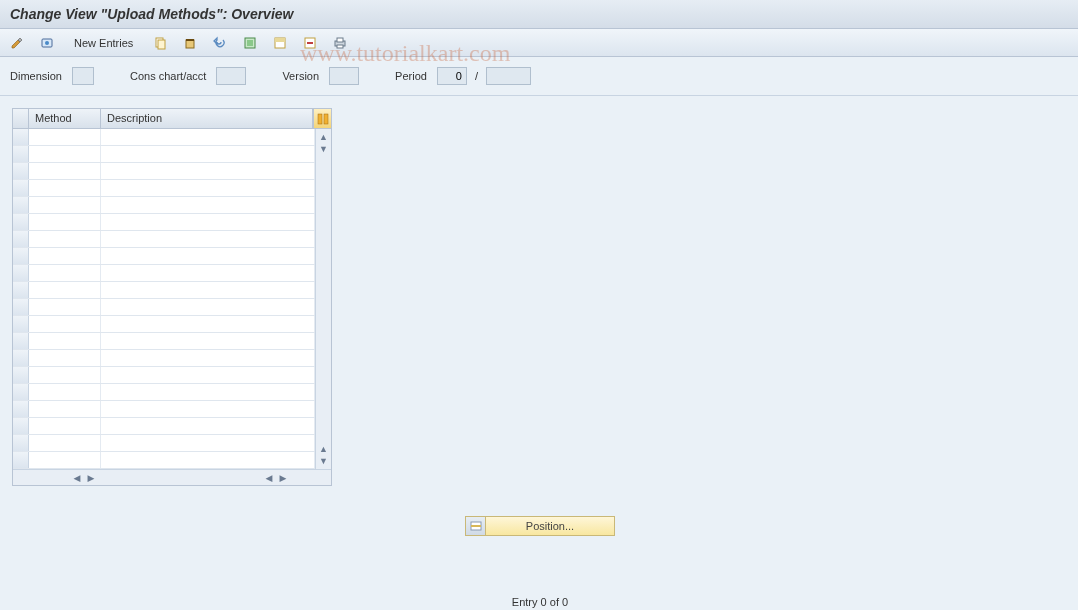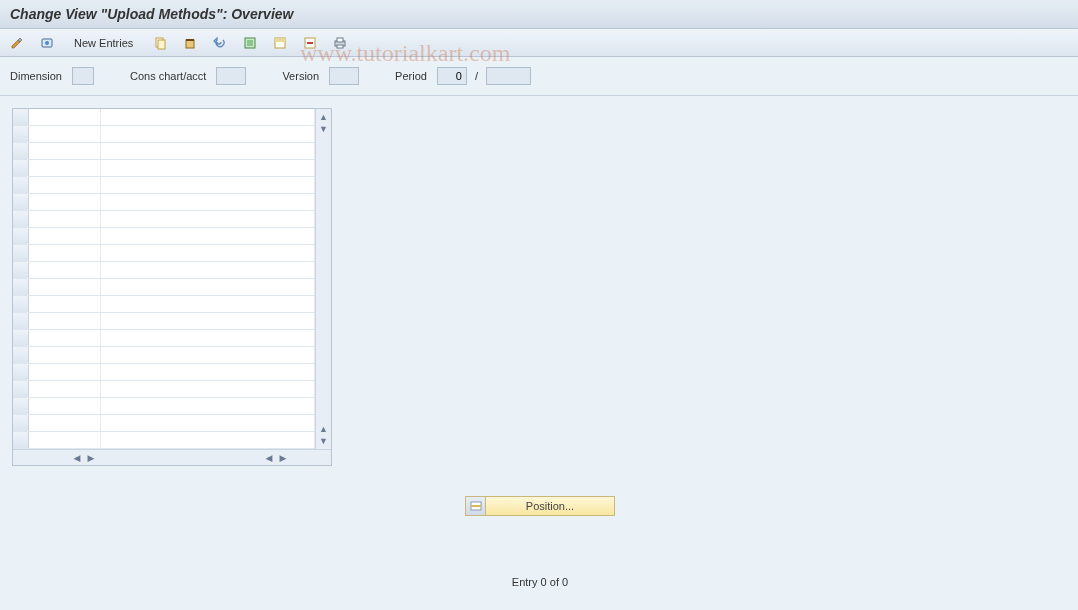--- a/index.html
+++ b/index.html
@@ -276,20 +276,31 @@
   <input class="filter-input fi-md" value="" style="">
   <span class="gap"></span>
   <span class="filter-label">Period</span>
   <input class="filter-input fi-period" value="0" style="">
   <span>/</span>
   <input class="filter-input fi-year" value="" style="">
 </div>
 
 <div class="content">
   <div class="grid-container">
+    <div class="grid-header">
+      <div class="grid-header-cell rowhdr-spacer"></div>
+      <div class="grid-header-cell col-method">Method</div>
+      <div class="grid-header-cell col-desc">Description</div>
+      <div class="grid-settings-btn">
+        <svg width="12" height="12">
+            <rect x="1" y="1" width="4" height="10" fill="#f0b030" stroke="#a06a10" stroke-width="0.5"></rect>
+            <rect x="7" y="1" width="4" height="10" fill="#f0b030" stroke="#a06a10" stroke-width="0.5"></rect>
+          </svg>
+      </div>
+    </div>
     <div class="grid-body">
       <div class="grid-rows" id="grid-rows">
           <div class="grid-row">
             <div class="row-header"></div>
             <div class="cell cell-method"></div>
             <div class="cell cell-desc"></div>
           </div>
           <div class="grid-row">
             <div class="row-header"></div>
             <div class="cell cell-method"></div>

